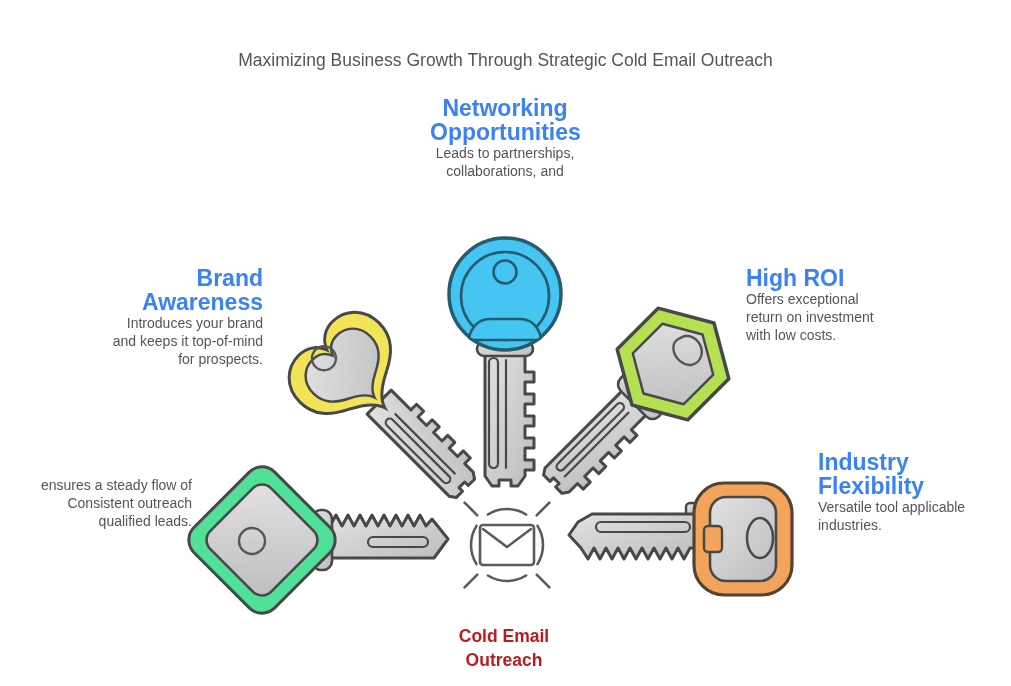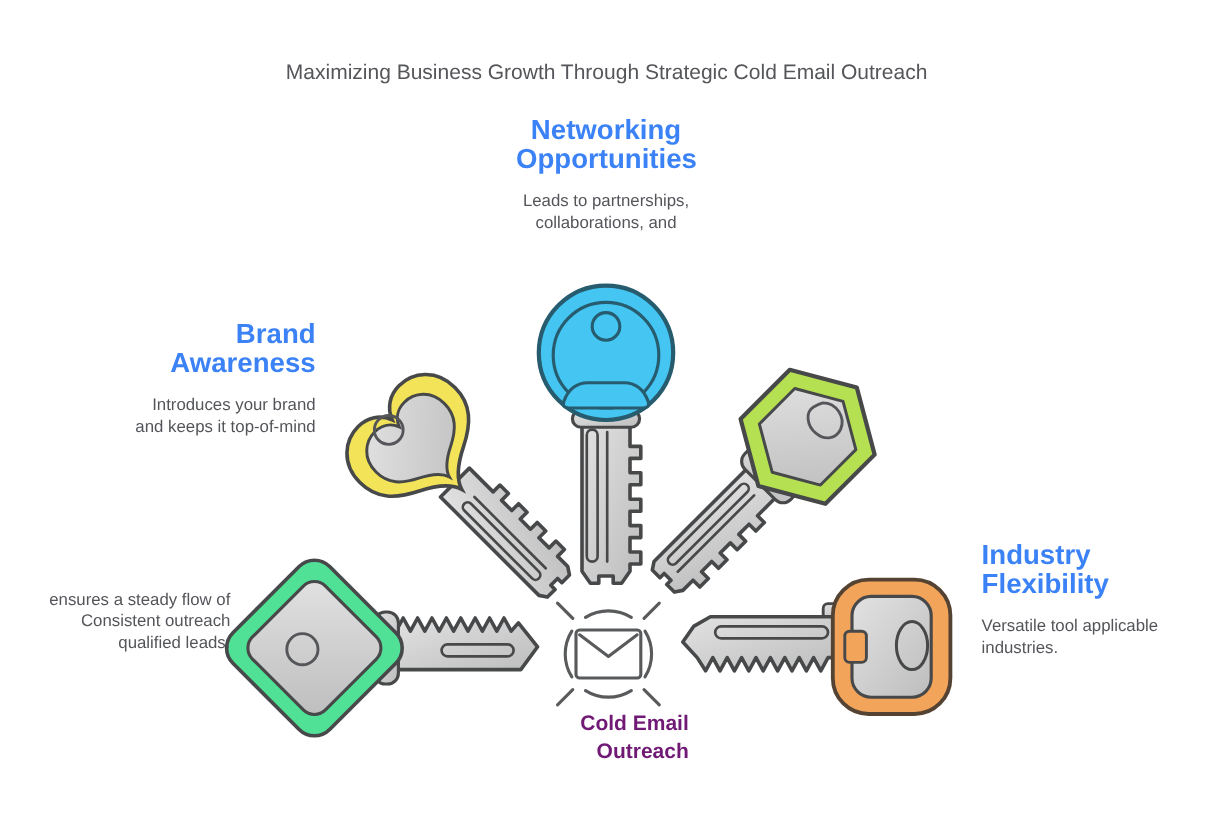--- a/index.html
+++ b/index.html
@@ -3,30 +3,30 @@
 <meta charset="utf-8">
 <style>
   html,body{margin:0;padding:0;background:#fff;}
   .stage{position:relative;width:1011px;height:686px;background:#ffffff;overflow:hidden;
          font-family:"Liberation Sans",sans-serif;border-radius:23px;}
   .page-title{position:absolute;top:50px;left:0;width:100%;text-align:center;
               font-size:17.5px;font-weight:400;color:#55565a;}
   .art{position:absolute;left:0;top:0;}
   .item{position:absolute;}
   .item-title{font-weight:700;font-size:23px;line-height:24px;color:#3b82f6;}
-  .item-desc{margin-top:14px;font-size:14px;line-height:18px;color:#54555a;}
+  .item-desc{font-size:14px;line-height:18px;color:#54555a;}
   .it-networking{left:390px;top:96px;width:230px;text-align:center;}
   .it-networking .item-title{width:150px;margin:0 auto;}
   .it-brand{left:73px;top:266px;width:190px;text-align:right;}
   .it-roi{left:746px;top:266px;width:210px;text-align:left;}
   .it-sales{left:22px;top:476px;width:170px;text-align:right;}
   .it-industry{left:818px;top:450px;width:190px;text-align:left;}
   .it-industry .item-title{width:100px;}
-  .center-label{position:absolute;left:434px;top:590px;width:140px;text-align:right;
-                font-weight:700;font-size:17.5px;line-height:24px;color:#701a75;}
+  .center-label{position:absolute;left:434px;top:624px;width:140px;text-align:center;
+                font-weight:700;font-size:17.5px;line-height:24px;color:#b91c1c;}
 </style>
 </head>
 <body>
 
 <div class="stage">
 
   <div class="page-title">Maximizing Business Growth Through Strategic Cold Email Outreach</div>
 
   <svg class="art" width="1011" height="686" viewBox="0 0 1011 686">
     <defs>
@@ -107,23 +107,32 @@
       <div>Leads to partnerships,</div>
       <div>collaborations, and</div>
     </div>
   </div>
 
   <div class="item it-brand">
     <div class="item-title">Brand Awareness</div>
     <div class="item-desc">
       <div>Introduces your brand</div>
       <div>and keeps it top-of-mind</div>
+      <div>for prospects.</div>
     </div>
   </div>
 
+  <div class="item it-roi">
+    <div class="item-title">High ROI</div>
+    <div class="item-desc">
+      <div>Offers exceptional</div>
+      <div>return on investment</div>
+      <div>with low costs.</div>
+    </div>
+  </div>
 
   <div class="item it-sales">
     <div class="item-desc">
       <div>ensures a steady flow of</div>
       <div>Consistent outreach</div>
       <div>qualified leads.</div>
     </div>
   </div>
 
   <div class="item it-industry">

